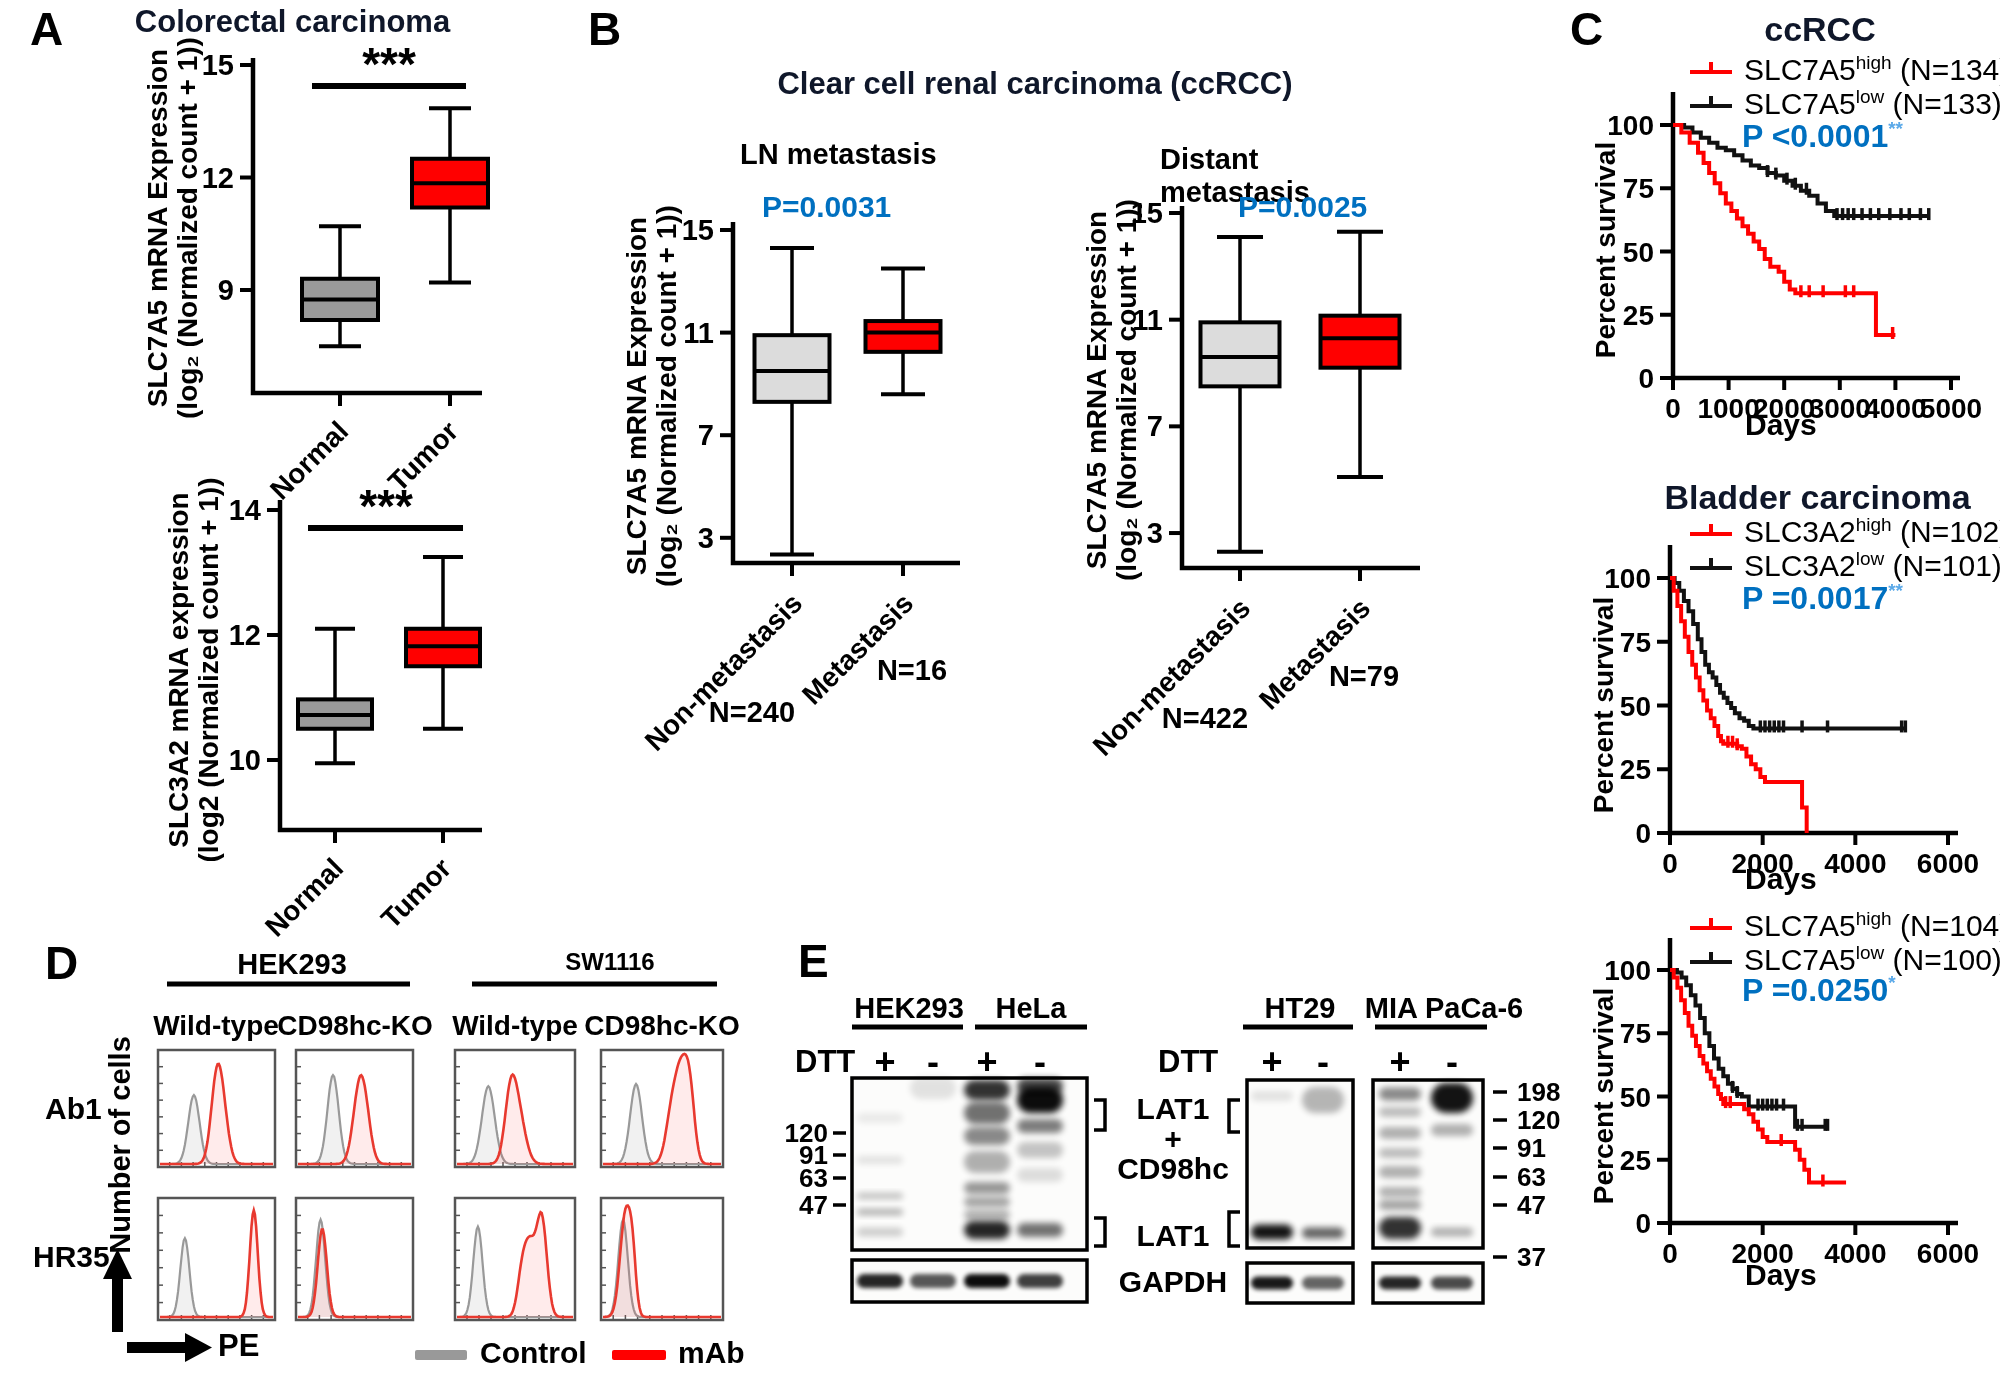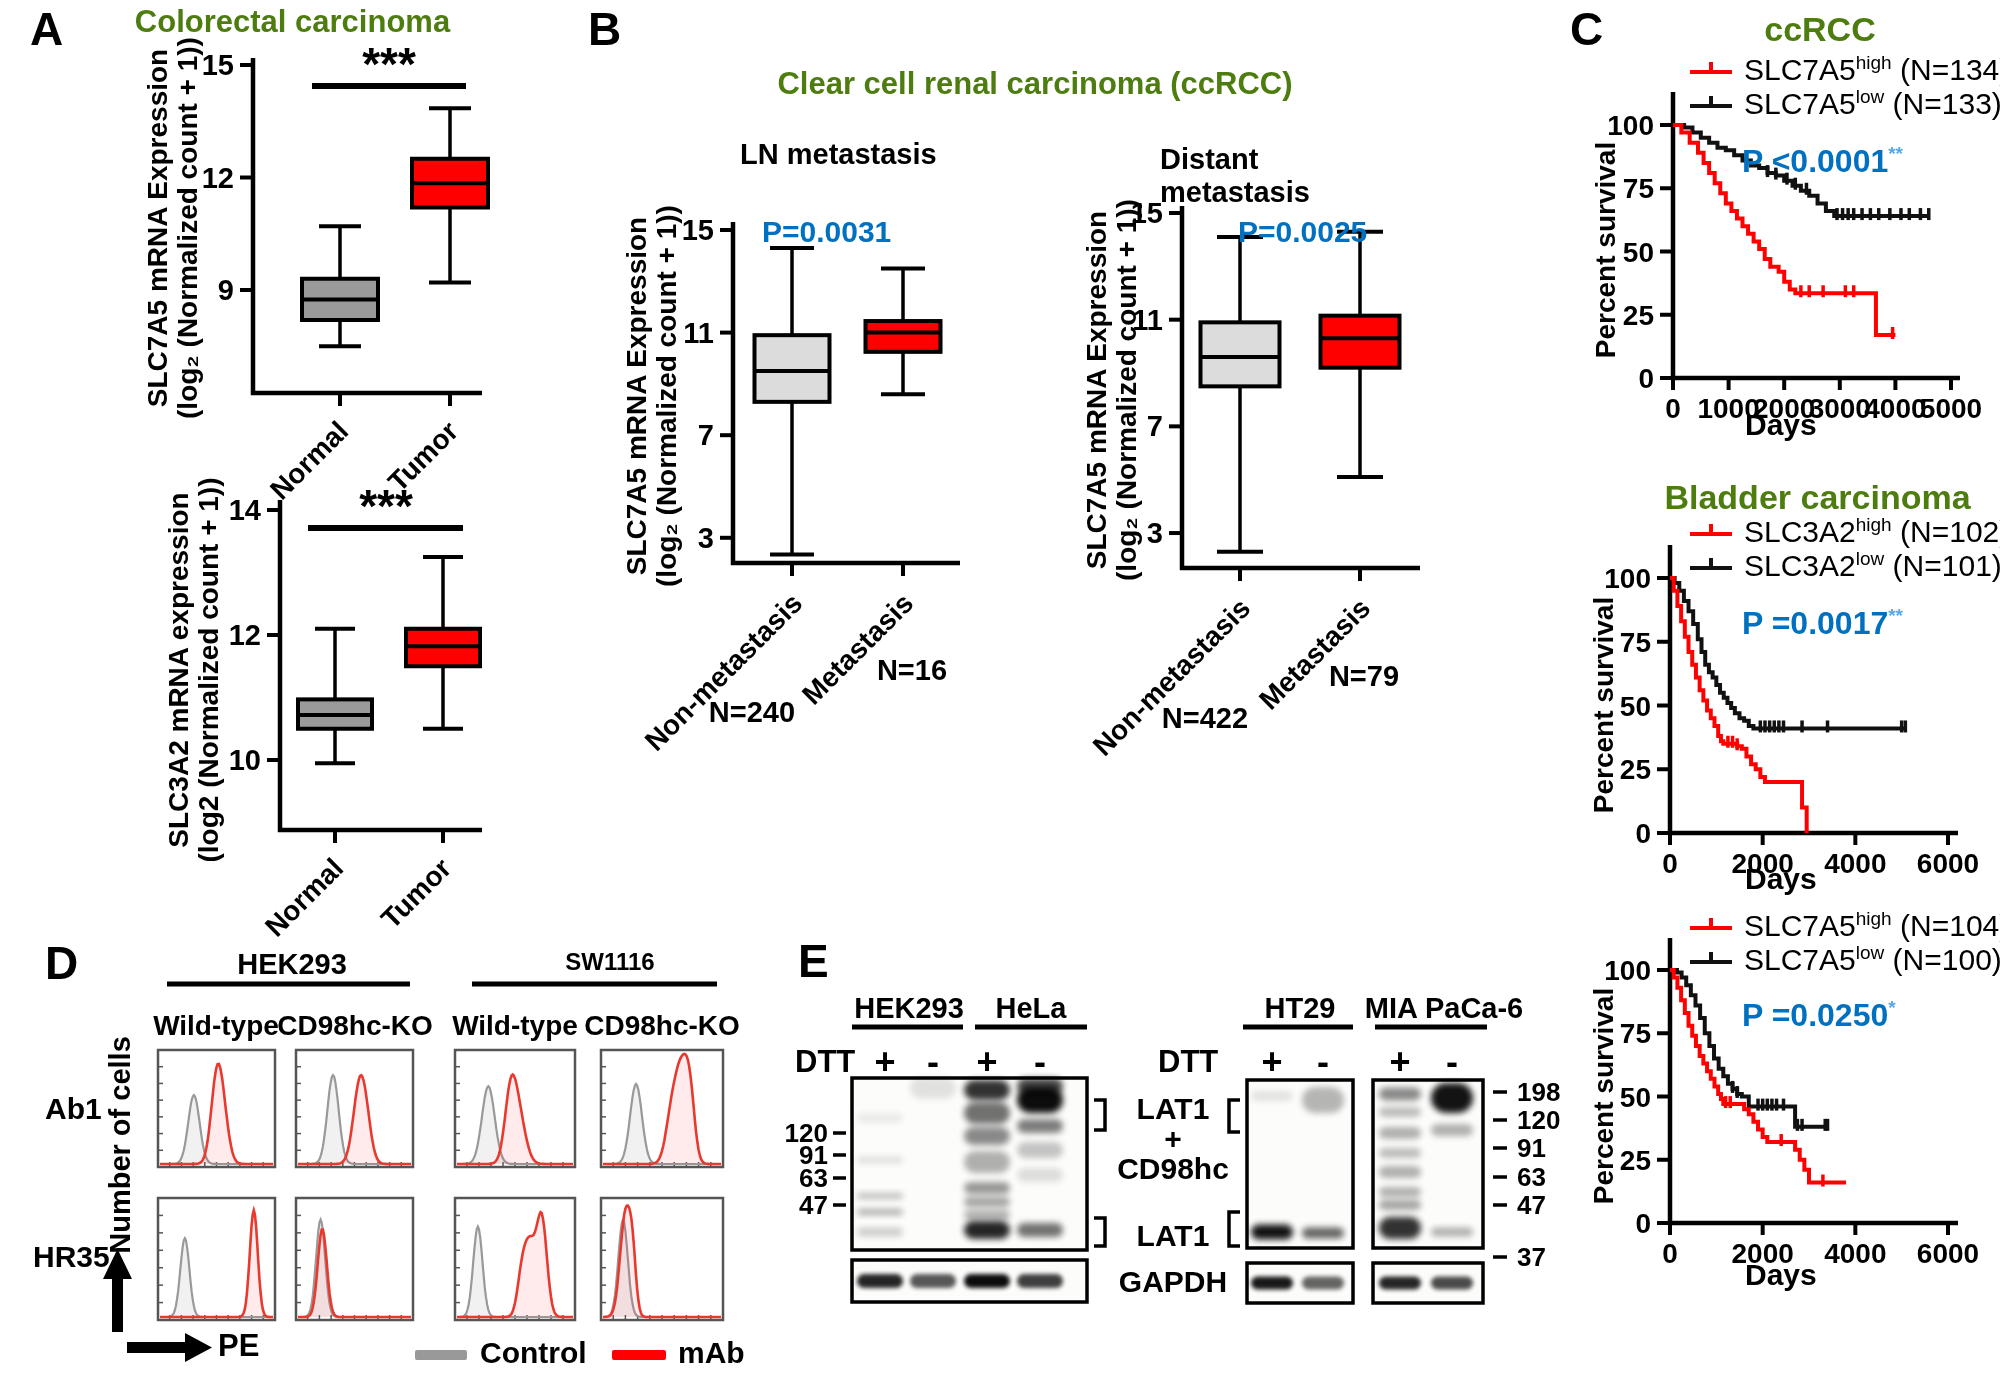--- a/index.html
+++ b/index.html
@@ -1,23 +1,23 @@
 <!DOCTYPE html>
 <html><head>
 <meta charset="utf-8">
 <style>
   html,body{margin:0;padding:0;background:#fff;}
   #fig{position:relative;width:2000px;height:1374px;background:#fff;
        font-family:"Liberation Sans",sans-serif;overflow:hidden;color:#000;}
   #gfx{position:absolute;left:0;top:0;}
   .abs{position:absolute;}
   .plabel{font-size:46px;font-weight:bold;}
-  .ptitle{color:#4d7c0f;font-weight:bold;text-align:center;}
+  .ptitle{color:#0f172a;font-weight:bold;text-align:center;}
   .sub{font-weight:bold;text-align:left;font-size:29px;}
-  .pval{color:#0070C0;font-weight:bold;font-size:30px;white-space:nowrap;margin-top:25px;}
+  .pval{color:#0070C0;font-weight:bold;font-size:30px;white-space:nowrap;}
   .pval sup{color:#59A8E8;font-size:19px;}
   .vlab{position:absolute;transform:rotate(-90deg);transform-origin:center;
         text-align:center;font-weight:bold;font-size:28px;line-height:1.08;white-space:nowrap;}
   .leg{display:flex;align-items:center;gap:10px;font-size:30px;white-space:nowrap;}
   .leg sup{font-size:19px;}
   .colhead{font-weight:bold;font-size:28px;text-align:center;}
   .rowlab{font-weight:bold;font-size:30px;}
   .blotlab{font-weight:bold;font-size:30px;text-align:center;line-height:1.0;}
   .swatch{position:absolute;height:10px;border-radius:2px;}
 </style>

